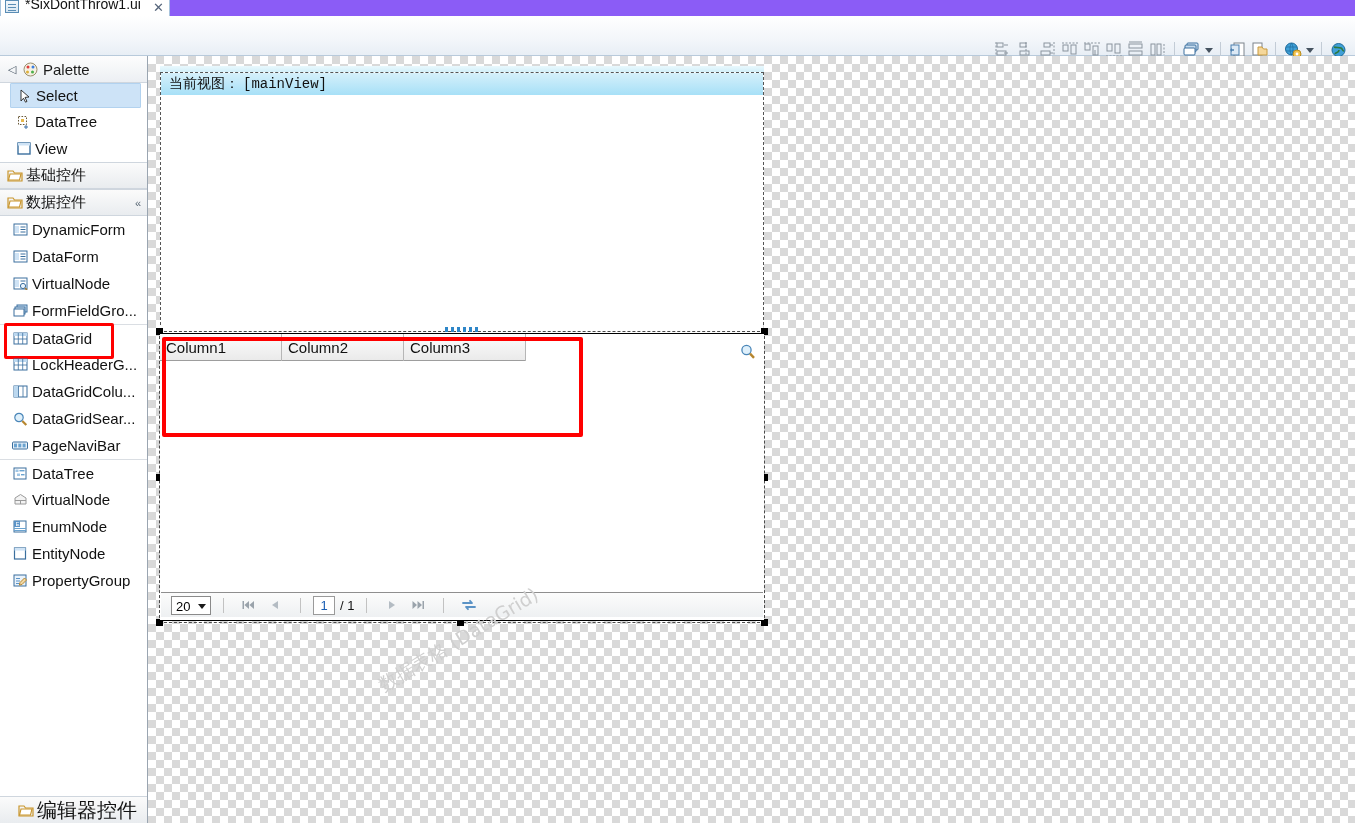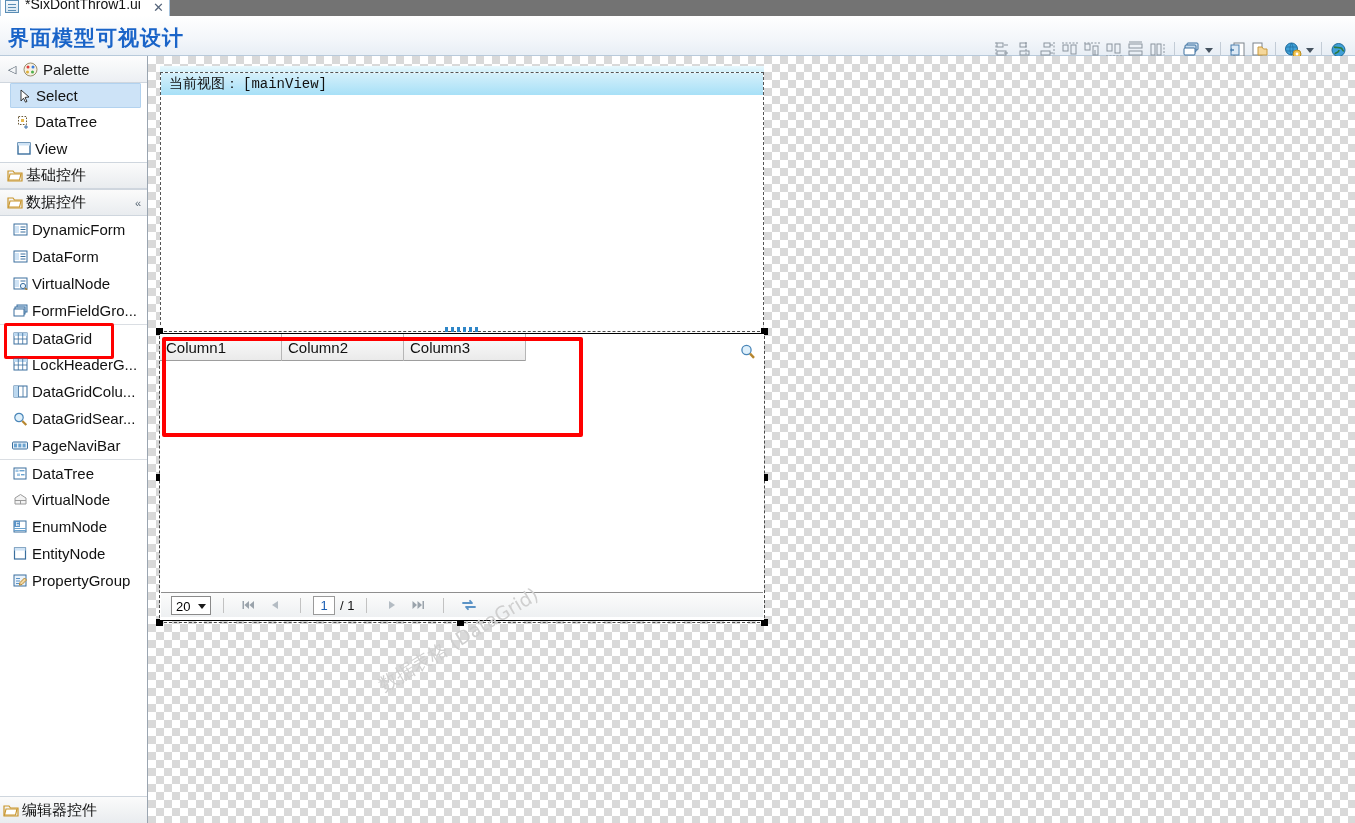--- a/index.html
+++ b/index.html
@@ -6,21 +6,21 @@
   html, body {
     width: 1355px; height: 823px;
     font-family: "Liberation Sans", "DejaVu Sans", sans-serif;
     overflow: hidden;
     background: #ffffff;
   }
 
   
   .tabstrip {
     position: absolute; left: 0; top: 0; width: 1355px; height: 20px;
-    background: #737373;
+    background: #8b5cf6;
     border-bottom: 1px solid #9dbcd8;
   }
   .tab {
     position: absolute; left: 0; top: -10px;
     height: 26px;
     padding: 0 22px 0 24px;
     background: #ffffff;
     border: 1px solid #a8c4dd;
     border-bottom: none;
     border-radius: 0 9px 0 0;
@@ -152,22 +152,22 @@
     border: 3px solid #ff0000;
     border-radius: 2px;
     pointer-events: none;
   }
 
   .pal-footer {
     position: absolute; left: 0; bottom: 0; width: 147px; height: 27px;
     display: flex; align-items: center;
     background: linear-gradient(#fbfbfb, #e9ecef);
     border-top: 1px solid #cfd6de;
-    font-size: 15px; color: #111;
-    padding-left: 0;
+    font-size: 20px; color: #111;
+    padding-left: 15px;
     cursor: pointer;
   }
   .pal-footer .ico { width: 22px; display: flex; justify-content: center; }
 
   
   .canvas {
     position: absolute; left: 148px; top: 56px; right: 0; bottom: 0;
     background-color: #ffffff;
     background-image:
       linear-gradient(45deg, #d9d9d9 25%, transparent 25%, transparent 75%, #d9d9d9 75%),
@@ -300,21 +300,20 @@
 
 <div class="tabstrip">
   <div class="tab">
     <span class="tab-icon"></span>
     <span class="tab-label">*SixDontThrow1.ui</span>
     <span class="tab-close">✕</span>
   </div>
 </div>
 
 <div class="titlebar">
-  <div class="app-title">界面模型可视设计</div>
 
   <div class="toolbar">
 
     <div class="tb-btn">
       <svg width="18" height="18" viewBox="0 0 18 18">
         <rect x="2" y="2" width="6" height="4" fill="none" stroke="#8a949e"></rect>
         <rect x="2" y="10" width="9" height="4" fill="none" stroke="#8a949e"></rect>
         <path d="M1 1v15" stroke="#8a949e" stroke-dasharray="2 1.5"></path>
         <path d="M9 4h4M9 12h4" stroke="#8a949e"></path>
       </svg>

